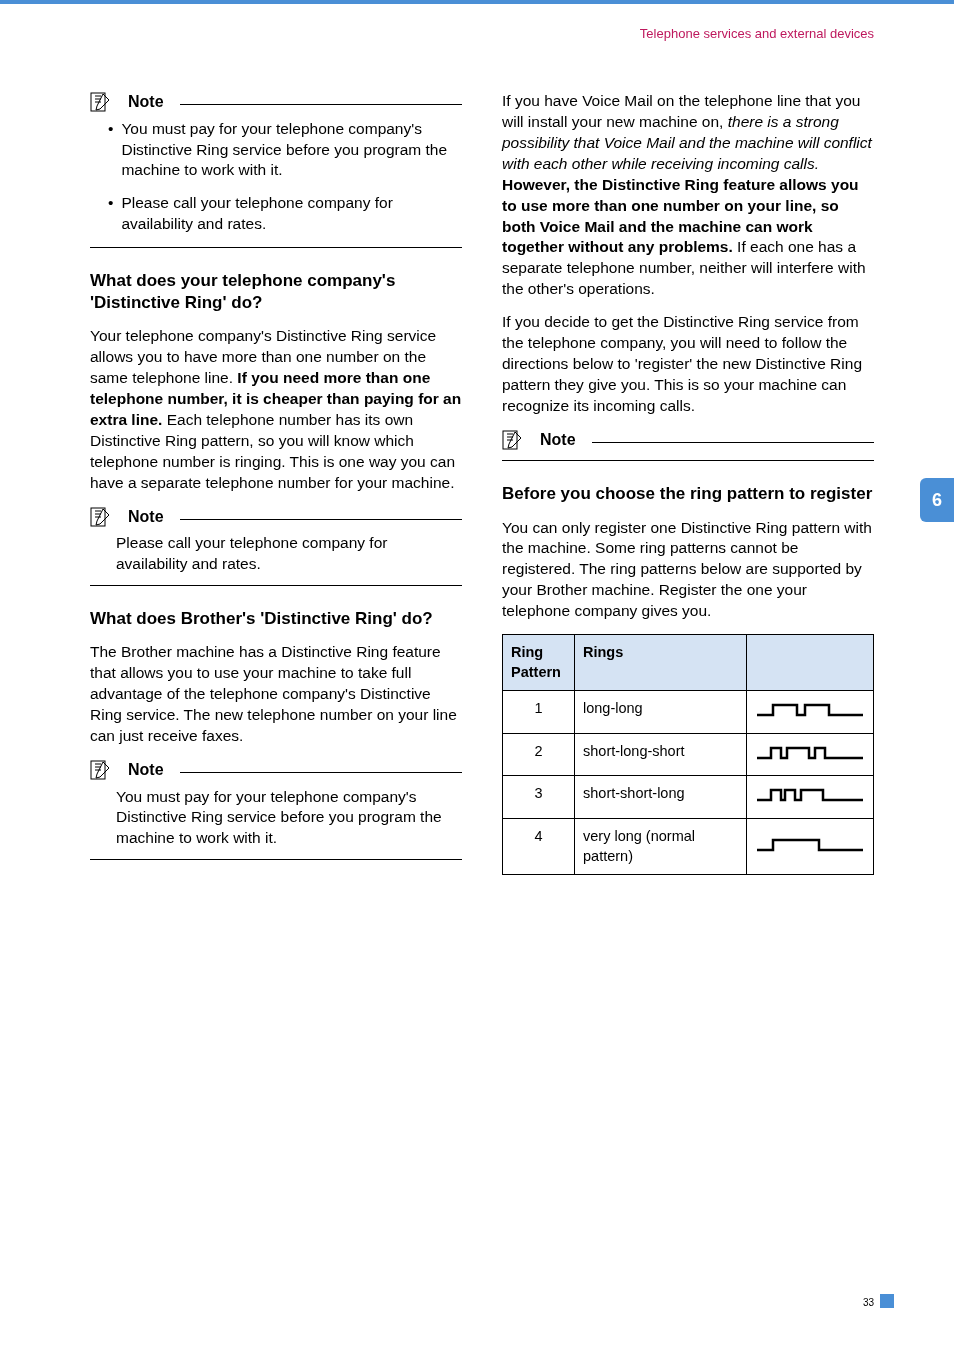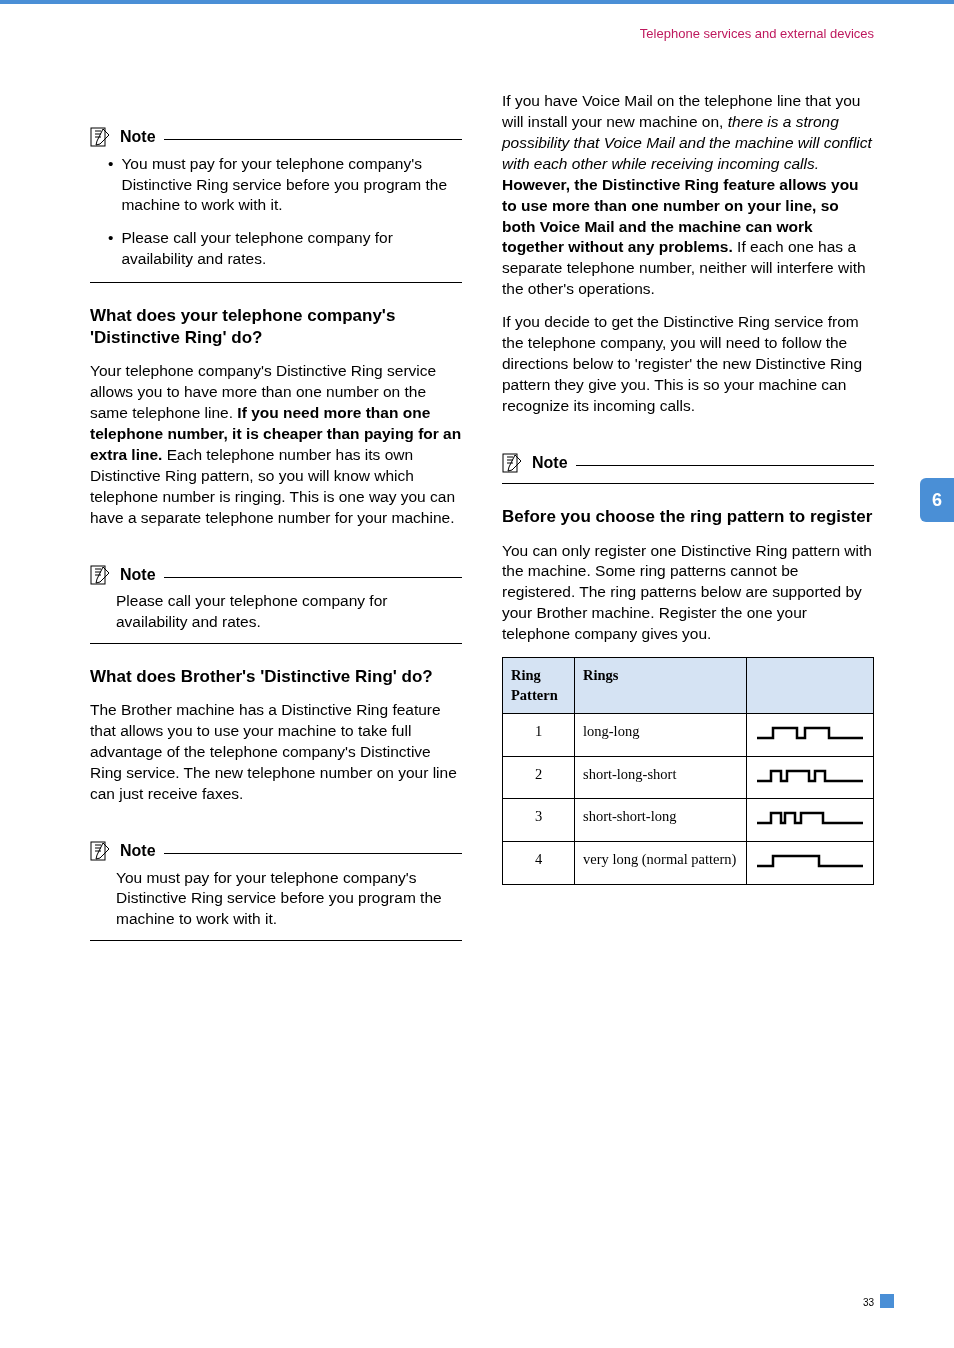--- a/index.html
+++ b/index.html
@@ -28,23 +28,22 @@
       padding: 50px 80px 0 90px;
     }
     .col {
       flex: 1;
       font-size: 15.5px;
       line-height: 1.35;
     }
     .note-row {
       display: flex;
       align-items: center;
-      gap: 8px;
+      gap: 16px;
       margin-bottom: 6px;
-      margin-top: 35px;
     }
     .note-label {
       font-weight: bold;
       font-size: 16px;
     }
     .note-line {
       flex: 1;
       height: 1px;
       background: #000;
       margin-top: 6px;
@@ -93,21 +92,20 @@
       display: flex;
       align-items: center;
       justify-content: center;
       border-radius: 6px 0 0 6px;
     }
     .ring-table {
       border-collapse: collapse;
       width: 100%;
       margin-top: 6px;
       font-size: 14.5px;
-      font-family: Liberation Serif, serif;
     }
     .ring-table th, .ring-table td {
       border: 1px solid #000;
       padding: 8px 8px;
       text-align: left;
       vertical-align: top;
     }
     .ring-table th {
       background: #d5e3f3;
       font-weight: bold;

